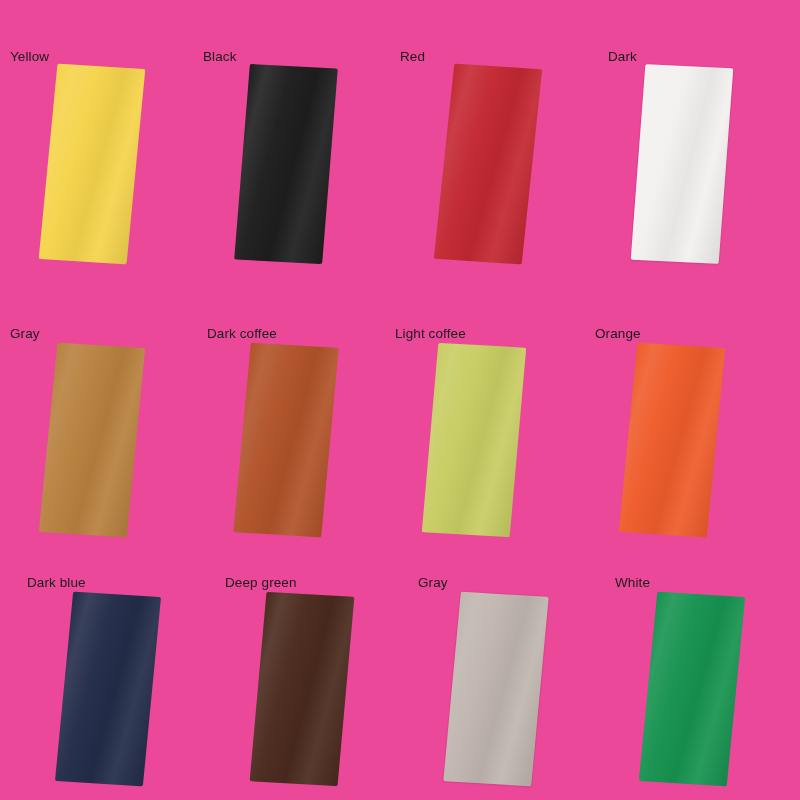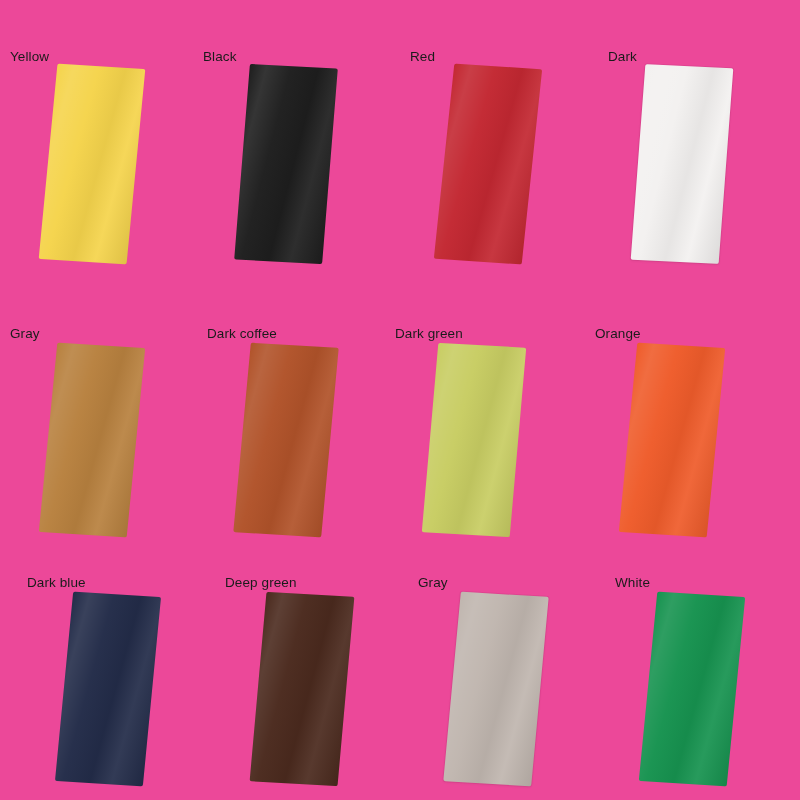--- a/index.html
+++ b/index.html
@@ -70,21 +70,21 @@
         <div class="swatch-sheen" style="background: linear-gradient(100deg, rgba(255, 255, 255, 0) 0%, rgba(255, 255, 255, 0.1) 14%, rgba(255, 255, 255, 0.02) 34%, rgba(0, 0, 0, 0.05) 56%, rgba(255, 255, 255, 0.07) 74%, rgba(0, 0, 0, 0.09) 100%);"></div>
       </div>
     </div>
     <div class="swatch-label" style="left: 203px; top: 49px;">Black</div>
     <div class="swatch-cell" style="left: 242px; top: 66px; width: 88px; height: 196px; transform: rotate(3deg) skewX(-1.6deg); transform-origin: 50% 50%;">
       <div class="swatch-wrap">
         <div class="swatch-tile" style="background: rgb(30, 30, 30);"></div>
         <div class="swatch-sheen" style="background: linear-gradient(100deg, rgba(255, 255, 255, 0) 0%, rgba(255, 255, 255, 0.1) 14%, rgba(255, 255, 255, 0.02) 34%, rgba(0, 0, 0, 0.05) 56%, rgba(255, 255, 255, 0.07) 74%, rgba(0, 0, 0, 0.09) 100%);"></div>
       </div>
     </div>
-    <div class="swatch-label" style="left: 410px; top: 49px;">Red</div>
+    <div class="swatch-label" style="left: 400px; top: 49px;">Red</div>
     <div class="swatch-cell" style="left: 444px; top: 66px; width: 88px; height: 196px; transform: rotate(3.8deg) skewX(-2.2deg); transform-origin: 50% 50%;">
       <div class="swatch-wrap">
         <div class="swatch-tile" style="background: rgb(195, 40, 50);"></div>
         <div class="swatch-sheen" style="background: linear-gradient(100deg, rgba(255, 255, 255, 0) 0%, rgba(255, 255, 255, 0.1) 14%, rgba(255, 255, 255, 0.02) 34%, rgba(0, 0, 0, 0.05) 56%, rgba(255, 255, 255, 0.07) 74%, rgba(0, 0, 0, 0.09) 100%);"></div>
       </div>
     </div>
     <div class="swatch-label" style="left: 608px; top: 49px;">Dark</div>
     <div class="swatch-cell" style="left: 638px; top: 66px; width: 88px; height: 196px; transform: rotate(2.8deg) skewX(-1.5deg); transform-origin: 50% 50%;">
       <div class="swatch-wrap">
         <div class="swatch-tile light-edge" style="background: rgb(243, 241, 240);"></div>
@@ -98,21 +98,21 @@
         <div class="swatch-sheen" style="background: linear-gradient(100deg, rgba(255, 255, 255, 0) 0%, rgba(255, 255, 255, 0.1) 14%, rgba(255, 255, 255, 0.02) 34%, rgba(0, 0, 0, 0.05) 56%, rgba(255, 255, 255, 0.07) 74%, rgba(0, 0, 0, 0.09) 100%);"></div>
       </div>
     </div>
     <div class="swatch-label" style="left: 207px; top: 326px;">Dark coffee</div>
     <div class="swatch-cell" style="left: 242px; top: 345px; width: 88px; height: 190px; transform: rotate(3.4deg) skewX(-1.9deg); transform-origin: 50% 50%;">
       <div class="swatch-wrap">
         <div class="swatch-tile" style="background: rgb(177, 83, 42);"></div>
         <div class="swatch-sheen" style="background: linear-gradient(100deg, rgba(255, 255, 255, 0) 0%, rgba(255, 255, 255, 0.1) 14%, rgba(255, 255, 255, 0.02) 34%, rgba(0, 0, 0, 0.05) 56%, rgba(255, 255, 255, 0.07) 74%, rgba(0, 0, 0, 0.09) 100%);"></div>
       </div>
     </div>
-    <div class="swatch-label" style="left: 395px; top: 326px;">Dark green</div>
+    <div class="swatch-label" style="left: 395px; top: 326px;">Light coffee</div>
     <div class="swatch-cell" style="left: 430px; top: 345px; width: 88px; height: 190px; transform: rotate(3.2deg) skewX(-1.8deg); transform-origin: 50% 50%;">
       <div class="swatch-wrap">
         <div class="swatch-tile" style="background: rgb(200, 205, 99);"></div>
         <div class="swatch-sheen" style="background: linear-gradient(100deg, rgba(255, 255, 255, 0) 0%, rgba(255, 255, 255, 0.1) 14%, rgba(255, 255, 255, 0.02) 34%, rgba(0, 0, 0, 0.05) 56%, rgba(255, 255, 255, 0.07) 74%, rgba(0, 0, 0, 0.09) 100%);"></div>
       </div>
     </div>
     <div class="swatch-label" style="left: 595px; top: 326px;">Orange</div>
     <div class="swatch-cell" style="left: 628px; top: 345px; width: 88px; height: 190px; transform: rotate(3.6deg) skewX(-2deg); transform-origin: 50% 50%;">
       <div class="swatch-wrap">
         <div class="swatch-tile" style="background: rgb(239, 92, 43);"></div>

